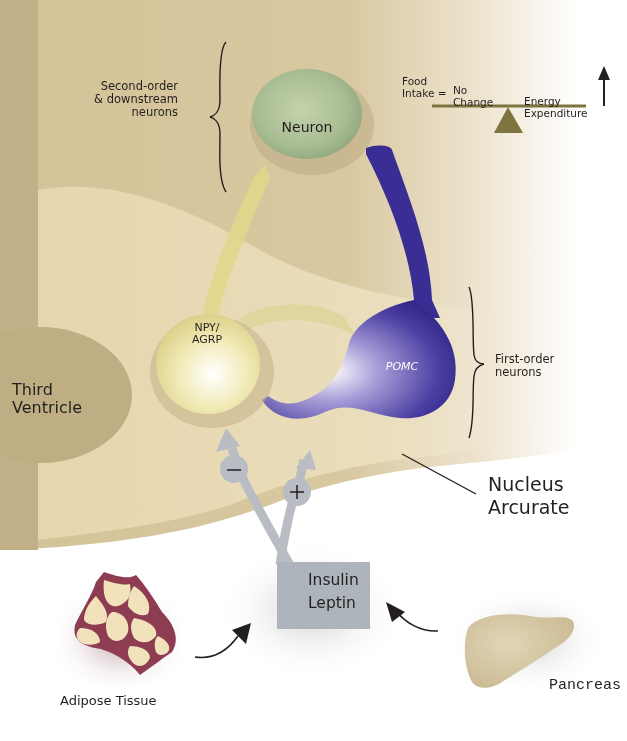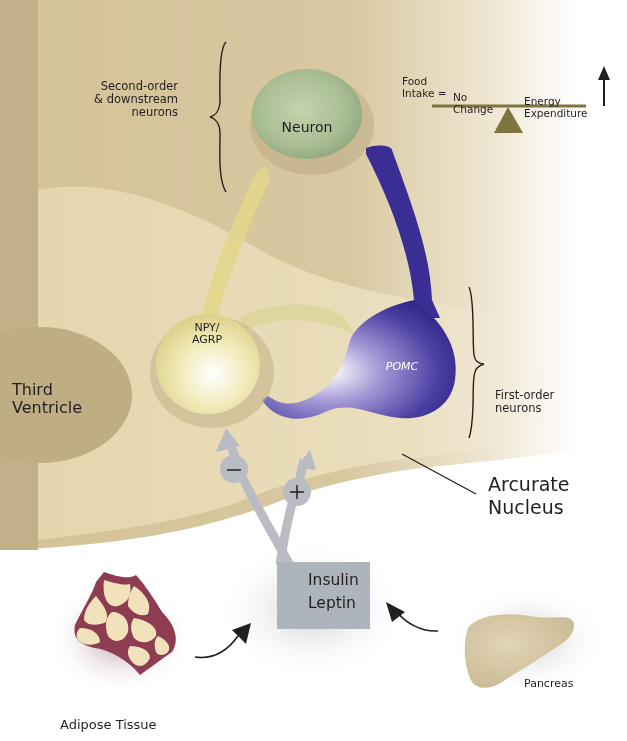--- a/index.html
+++ b/index.html
@@ -133,53 +133,53 @@
 <div class="lbl r" style="left:64px; top:72px; width:114px; font-size:11.5px;margin-top:8px;">
   <span>Second-order</span>
   <span>&amp; downstream</span>
   <span>neurons</span>
 </div>
 
 <div class="lbl" style="left:402px; top:76px; font-size:10.5px;">
   <span>Food</span>
   <span>Intake =</span>
 </div>
-<div class="lbl" style="left:453px; top:92px; font-size:10.5px;">
+<div class="lbl" style="left:453px; top:85px; font-size:10.5px;">
   <span>No</span>
   <span>Change</span>
 </div>
 <div class="lbl" style="left:524px; top:76px; font-size:10.5px;margin-top:20px;">
   <span>Energy</span>
   <span>Expenditure</span>
 </div>
 
 <div class="lbl c" style="left:262px; top:120px; width:90px; font-size:14px;">Neuron</div>
 
 <div class="lbl c" style="left:170px; top:322px; width:74px; font-size:11px;">
   <span>NPY/</span>
   <span>AGRP</span>
 </div>
 
 <div class="lbl c" style="left:372px; top:361px; width:60px; font-size:11px; color:#ffffff;font-style:italic;">POMC</div>
 
-<div class="lbl" style="left:495px; top:353px; font-size:11.5px;margin-top:36px;">
+<div class="lbl" style="left:495px; top:353px; font-size:11.5px;">
   <span>First-order</span>
   <span>neurons</span>
 </div>
 
 <div class="lbl" style="left:12px; top:381px; font-size:16px;">
   <span>Third</span>
   <span>Ventricle</span>
 </div>
 
 <div class="lbl" style="left:488px; top:473px; font-size:19px; line-height:1.22;">
+  <span>Nucleus</span>
   <span>Arcurate</span>
-  <span>Nucleus</span>
 </div>
 
 <div class="lbl" style="left:308px; top:569px; font-size:15.5px; line-height:1.5;">
   <span>Insulin</span>
   <span>Leptin</span>
 </div>
 
-<div class="lbl" style="left:60px; top:718px; font-size:13px;">Adipose Tissue</div>
+<div class="lbl" style="left:60px; top:694px; font-size:13px;">Adipose Tissue</div>
 
-<div class="lbl" style="left:524px; top:678px; font-size:11px;">Pancreas</div>
+<div class="lbl" style="left:549px; top:678px; font-size:15px;font-family:Liberation Mono, monospace;">Pancreas</div>
 
 </body></html>

